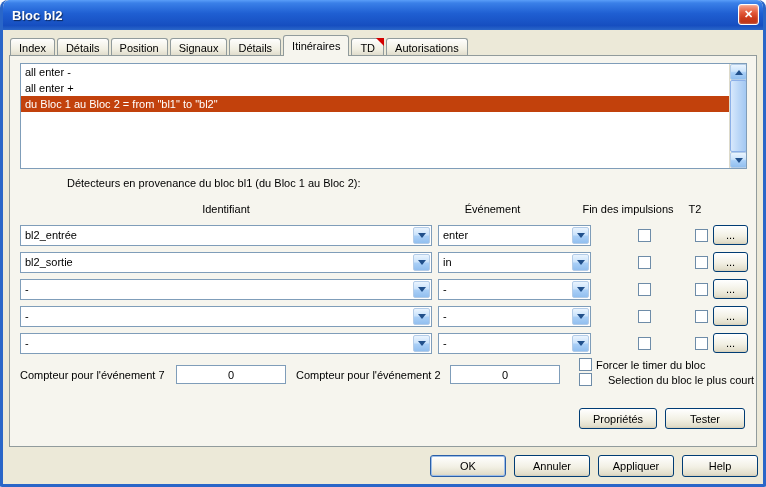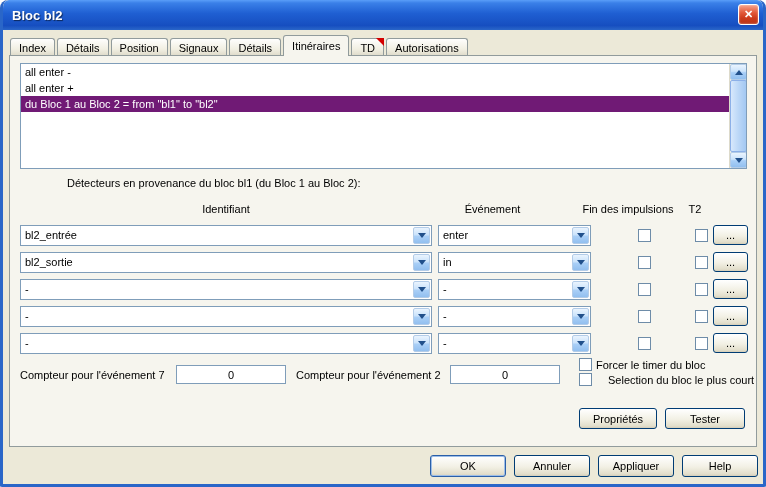--- a/index.html
+++ b/index.html
@@ -68,21 +68,21 @@
     background: #F6F5EE;
     z-index: 1;
   }
 
   
   .listbox {
     position: absolute; left: 10px; top: 7px; width: 727px; height: 106px;
     background: #fff; border: 1px solid #7F9DB9; overflow: hidden;
   }
   .litem { height: 16px; line-height: 16px; padding: 0 4px; white-space: nowrap; cursor: default; }
-  .litem.selected { background: #701a75; color: #fff; }
+  .litem.selected { background: #c2410c; color: #fff; }
 
   
   .vscroll { position:absolute; top:0; right:0; bottom:0; width:17px; background:#F0EFE4; border-left:1px solid #DDDACA; }
   .sbtn {
     position:absolute; left:0; width:17px; height:16px;
     border:1px solid #B3CCE8; border-radius:2px;
     background: linear-gradient(180deg,#EAF4FE 0%,#CBE3FB 45%,#A9CFF7 55%,#92BFEF 100%);
     display:flex; align-items:center; justify-content:center;
   }
   .sbtn.top { top:0; } .sbtn.bottom { bottom:0; }

